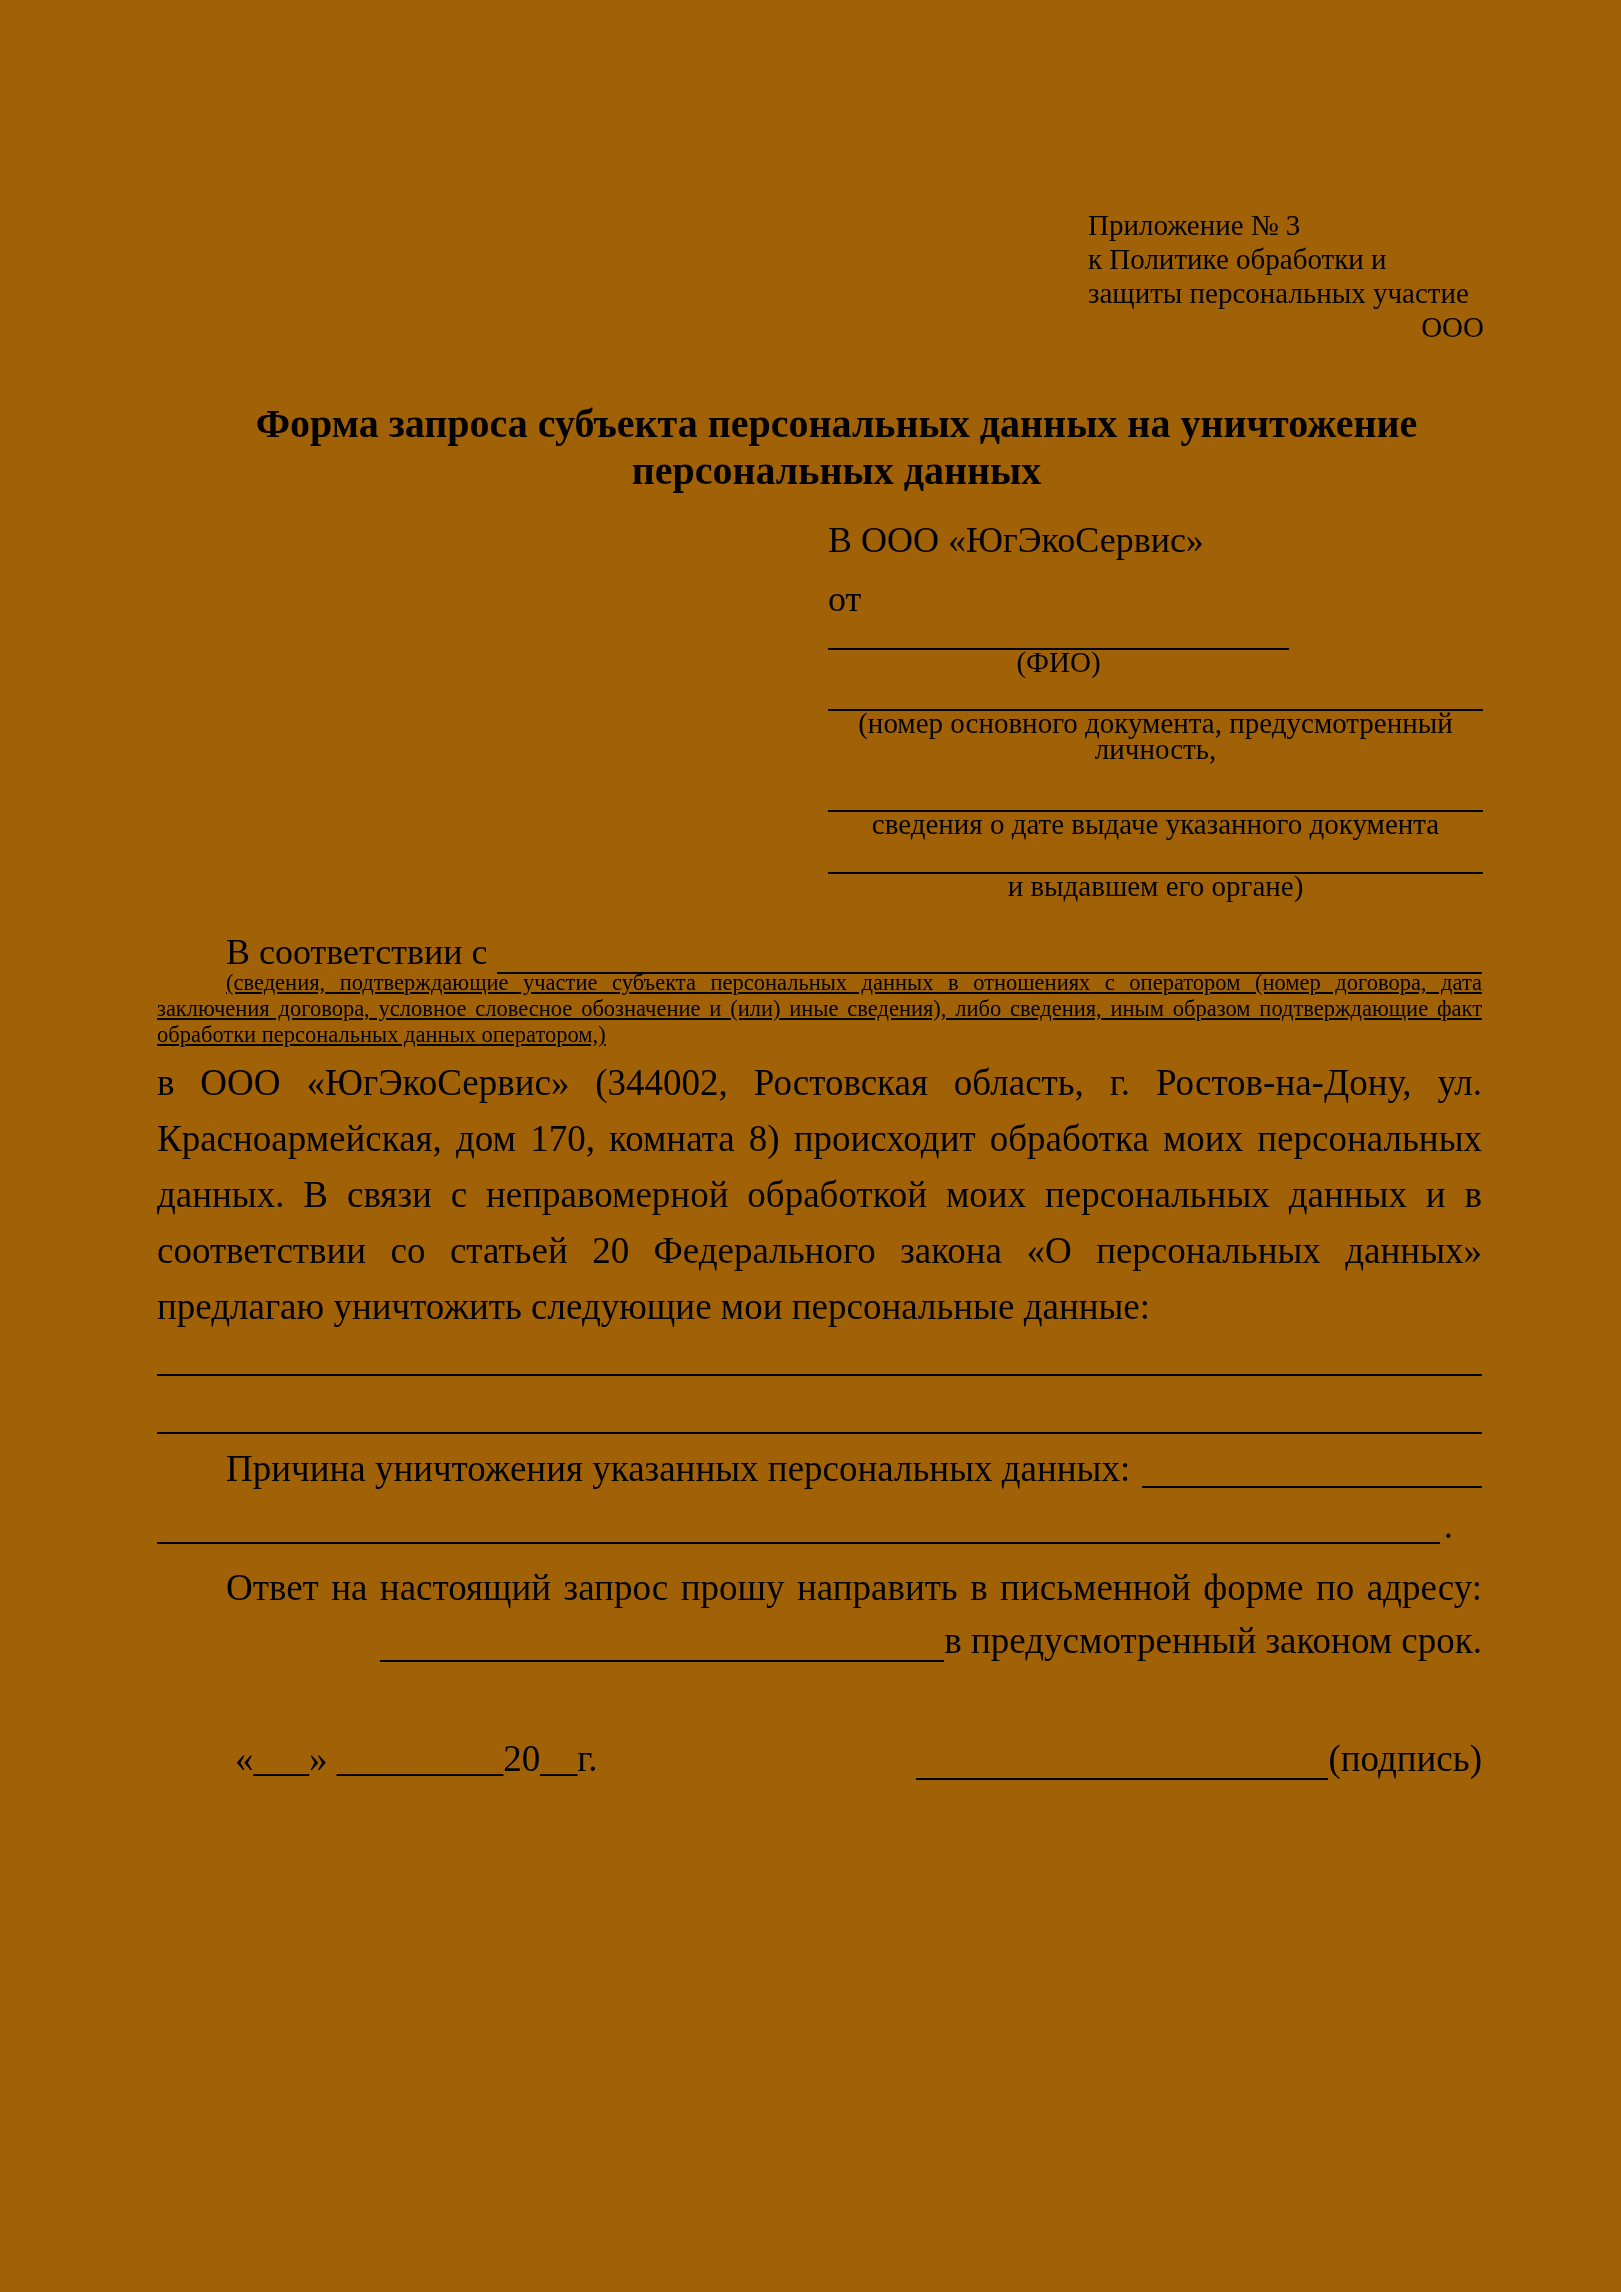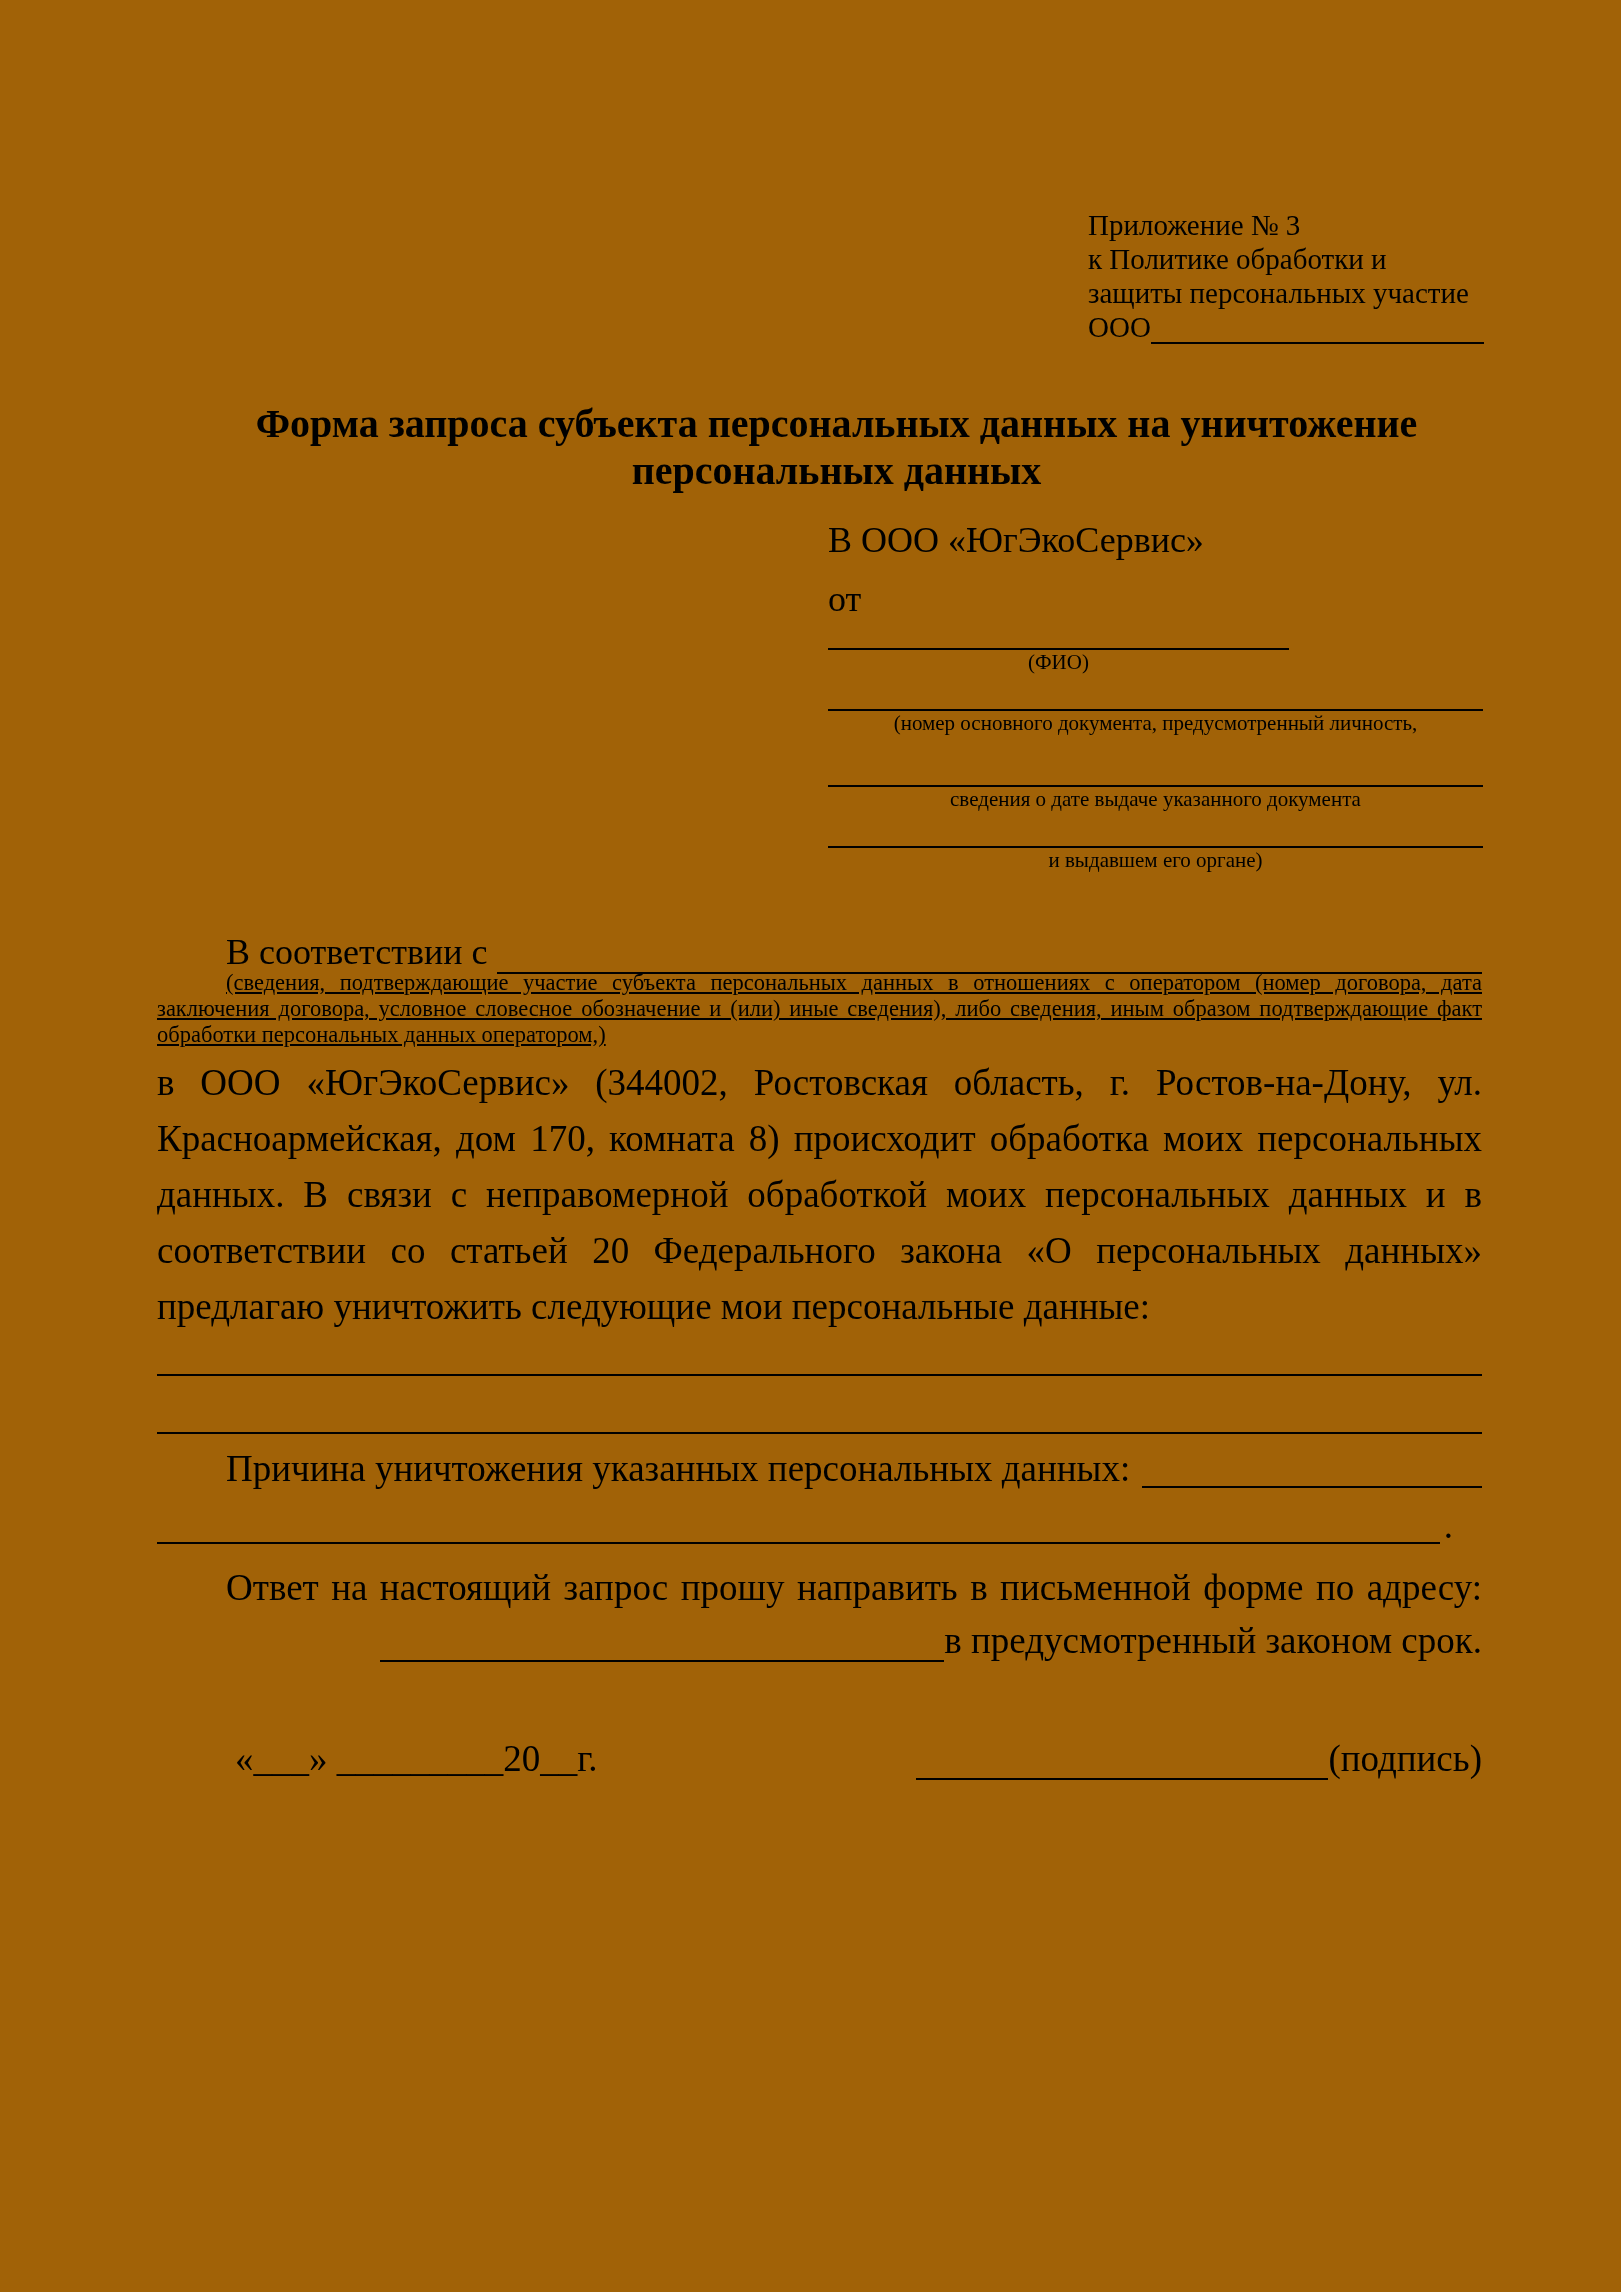--- a/index.html
+++ b/index.html
@@ -15,21 +15,21 @@
   }
 
   
   .header-note {
     position: absolute;
     left: 1088px; top: 208px;
     width: 396px;
     font-size: 29px;
     line-height: 34px;
   }
-  .org-row { display: flex; align-items: flex-end; }
+  .org-row { display: flex; align-items: flex-end; flex-direction: column; }
   .org-row .fill-line { flex: 1 1 auto; height: 5.9px; border-bottom: 2px solid #000; }
 
   
   .doc-title {
     position: absolute;
     left: 174px; top: 400px;
     width: 1325px;
     text-align: center;
     font-size: 40px;
     font-weight: bold;
@@ -45,21 +45,21 @@
     font-size: 36px;
     line-height: 43px;
   }
   .addressee .to { margin-bottom: 15.7px; }
   .blank { border-bottom: 2px solid #000; }
   .blank.b1 { width: 461px; height: 29px; }
   .blank.b2 { width: 655px; height: 36px; }
   .blank.b3 { width: 655px; height: 50px; }
   .blank.b4 { width: 655px; height: 36px; }
   .field-caption {
-    font-size: 21px;
+    font-size: 29px;
     line-height: 25.5px;
     text-align: center;
   }
   .field-caption.c1 { width: 461px; }
   .field-caption.c2, .field-caption.c3, .field-caption.c4 { width: 655px; }
 
   
   .accordance-row {
     position: absolute;
     left: 157px; top: 931px;

